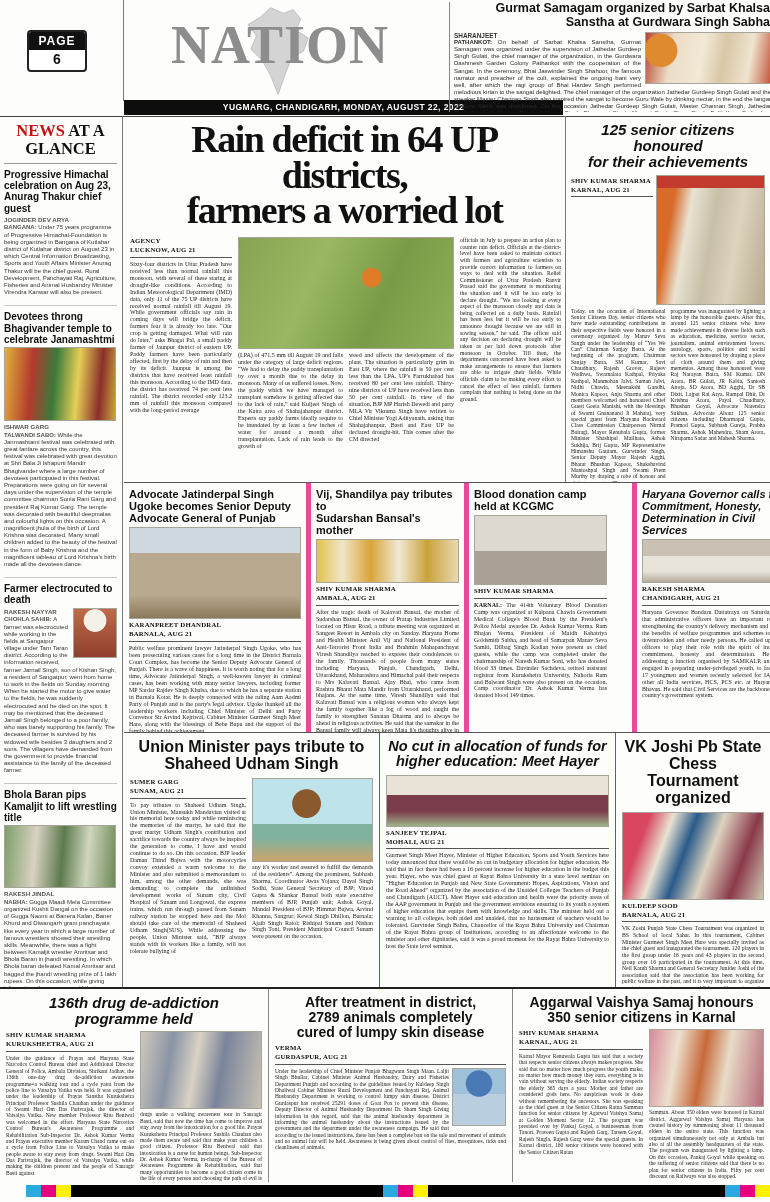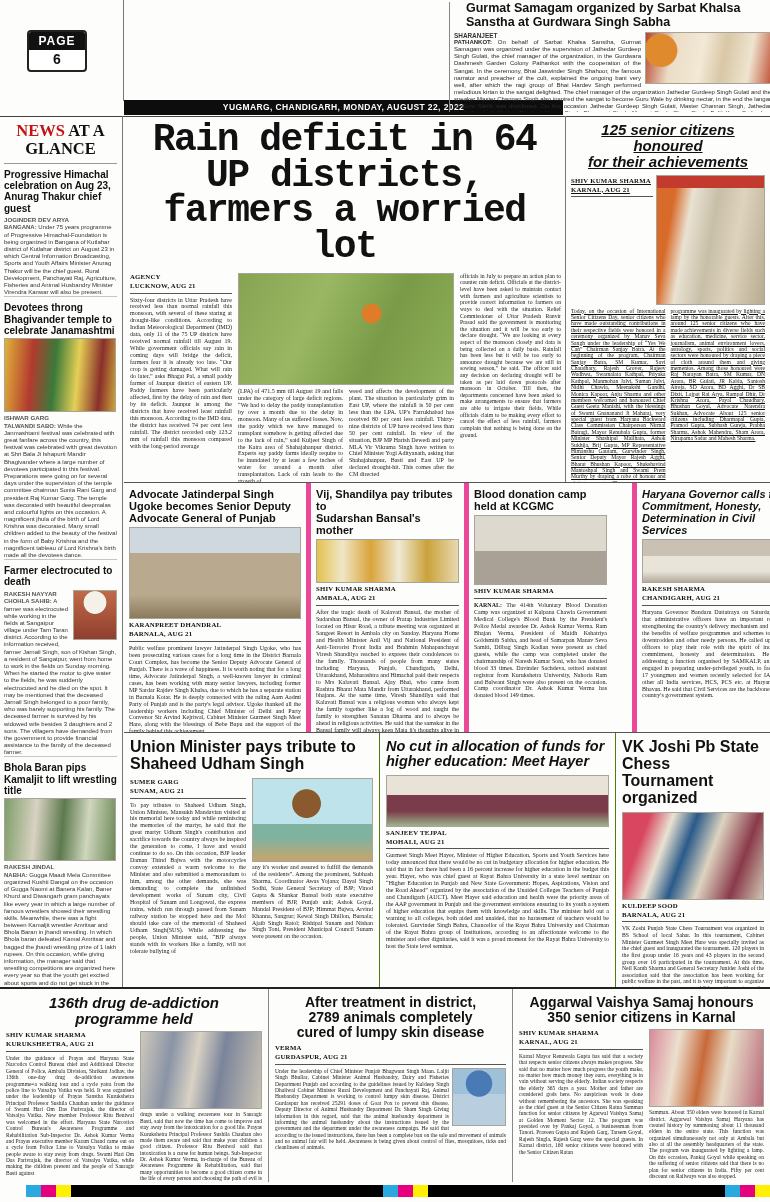--- a/index.html
+++ b/index.html
@@ -10,21 +10,21 @@
   .top-band{position:absolute;left:0;top:0;width:770px;height:116px;border-bottom:1px solid #444;}
   .top-divider{position:absolute;left:123px;top:0;width:1px;height:101px;background:#777;}
   .page-box{position:absolute;left:27px;top:30px;width:56px;border:2px solid #222;border-radius:4px;overflow:hidden;text-align:center;background:#fff;}
   .page-label{background:#111;color:#fff;font:bold 12px "Liberation Sans",sans-serif;padding:2px 0;letter-spacing:1px;}
   .page-num{font:bold 14px "Liberation Sans",sans-serif;color:#111;padding:1px 0 3px;}
   .nation-wrap{position:absolute;left:165px;top:4px;width:230px;height:94px;}
   .india-map{position:absolute;left:60px;top:0px;width:110px;height:94px;}
   .nation-title{position:absolute;left:0;top:14px;width:230px;text-align:center;font-family:"Liberation Serif",serif;font-weight:bold;font-size:54px;color:#8d8d8d;letter-spacing:1px;line-height:1;}
   .date-bar{position:absolute;left:124px;top:100px;width:439px;height:15px;background:#0d0d0d;color:#fff;font:bold 8.5px "Liberation Sans",sans-serif;text-align:center;line-height:15px;letter-spacing:.4px;}
   .top-article{position:absolute;left:449px;top:2px;width:317px;height:110px;border-left:1px solid #888;padding-left:4px;overflow:hidden;}
-  .top-article h2{margin:0 12px 2px;font:bold 12.5px "Liberation Sans",sans-serif;line-height:1.1;}
+  .top-article h2{margin:0 1px 2px;font:bold 12.5px "Liberation Sans",sans-serif;line-height:1.1;text-align:right;}
   .ta-by{font:bold 6.4px "Liberation Sans",sans-serif;color:#333;line-height:1.2;}
   .ta-body{font:6px "Liberation Sans",sans-serif;line-height:1.18;text-align:justify;color:#2a2a2a;margin:0;}
   .ta-lead{font-weight:bold;}
 
   
   .ph{border:1px solid #a9a49a;box-sizing:border-box;}
   .ph-gurmat{float:right;width:126px;height:52px;margin:0 0 2px 4px;background:radial-gradient(circle at 12% 35%,#e08a2e 0 14%,rgba(0,0,0,0) 15%),linear-gradient(100deg,#b8452e,#ecdcc6 22%,#f2e9d6 45%,#d9c7a6 62%,#eee4cf 82%,#c45b40);}
   .ph-janam{width:112px;height:74px;margin:2px 0;background:linear-gradient(95deg,#e0b23a,#b33a2e 25%,#3a7a3a 45%,#e5cf56 65%,#8a2f2a 85%,#caa43c);}
   .ph-farmer{float:right;width:44px;height:50px;margin:0 0 2px 3px;background:radial-gradient(circle at 50% 24%,#f4f1e8 0 26%,rgba(0,0,0,0) 28%),linear-gradient(180deg,#c06a48,#8f3f2e);}
   .ph-wrestle{width:112px;height:63px;margin:2px 0;background:linear-gradient(95deg,#7f9e6a,#d8d2c2 28%,#5d7a4e 52%,#cfd6bd 74%,#6d8a58);}
@@ -39,42 +39,42 @@
   .ph-chess{width:100%;height:88px;margin:2px 0;background:linear-gradient(110deg,#d8475f 0 16%,#e9e2d2 30%,#2a5a8a 44%,#ddd3c0 60%,#8a3a4a 80%,#cfc6b2);}
   .ph-drug{width:100%;height:78px;margin-bottom:2px;background:linear-gradient(100deg,#cfc9bd,#8a94a5 25%,#d9d2c4 45%,#7a849a 65%,#c9c2b4);}
   .ph-lumpy{float:right;width:54px;height:58px;margin:0 0 2px 3px;background:radial-gradient(circle at 50% 26%,#4a7ab5 0 26%,rgba(0,0,0,0) 28%),linear-gradient(180deg,#9ec0d8 0 45%,#b9cfe0 45%);}
   .ph-aggarwal{width:100%;height:78px;margin-bottom:2px;background:linear-gradient(100deg,#d88a9a,#ecdfce 24%,#c86a3a 46%,#e8dcc8 66%,#b86a7a);}
 
   
   .left-col{position:absolute;left:0;top:116px;width:123px;height:871px;border-right:1px solid #777;padding:0 5px 0 4px;box-sizing:border-box;overflow:hidden;}
   .glance-hdr{font-family:"Liberation Serif",serif;font-weight:bold;font-size:16.5px;text-align:center;padding:6px 0 4px;line-height:1.12;border-bottom:1px solid #999;}
   .glance-hdr .red{color:#c51212;}
   .glance-item{padding-top:3px;}
-  .glance-item + .glance-item{border-top:1px solid #c5c5c5;margin-top:0;}
+  .glance-item + .glance-item{border-top:1px solid #c5c5c5;margin-top:9px;}
   .g-hl{font:bold 10px "Liberation Sans",sans-serif;line-height:1.12;margin:2px 0;}
   .g-by{font:bold 6.2px "Liberation Sans",sans-serif;color:#555;line-height:1.25;}
   .g-body{font:6px "Liberation Sans",sans-serif;line-height:1.2;color:#333;text-align:left;margin:1px 0 0;}
   .g-lead{font-weight:bold;color:#555;}
 
   
   .main-area{position:absolute;left:124px;top:116px;width:646px;height:871px;}
   .lead-wrap{position:absolute;left:0;top:0;width:441px;height:366px;padding:4px 6px;box-sizing:border-box;overflow:hidden;}
-  .hl-main{font-family:Liberation Mono, monospace;font-weight:bold;font-size:38px;line-height:.94;letter-spacing:-1.5px;text-align:center;margin:2px 0 8px;white-space:pre-line;}
+  .hl-main{font-family:Liberation Serif, serif;font-weight:bold;font-size:38px;line-height:.94;letter-spacing:-1.5px;text-align:center;margin:2px 0 8px;white-space:pre-line;}
   .by{font:bold 6.8px "Liberation Serif",serif;letter-spacing:.2px;line-height:1.3;}
   .rule{border-top:1px solid #555;margin:2px 0 3px;}
   .body{font-family:"Liberation Serif",serif;font-size:6px;line-height:1.16;text-align:justify;margin:0;color:#1a1a1a;}
   .lead-cols{display:flex;gap:6px;}
   .l-col1{width:102px;flex:none;}
   .l-mid{width:216px;flex:none;}
   .l-mid-cols{display:flex;gap:6px;}
   .l-mid-cols p{flex:1;}
   .l-col4{width:101px;flex:none;}
   .l-col4 .body{font-size:5.7px;}
 
-  .senior-wrap{position:absolute;left:441px;top:0;width:205px;height:366px;border-left:1px solid #777;padding:4px 5px;box-sizing:border-box;overflow:hidden;text-decoration:underline;}
+  .senior-wrap{position:absolute;left:441px;top:0;width:205px;height:366px;border-left:1px solid #777;padding:4px 5px;box-sizing:border-box;overflow:hidden;}
   .hl-senior{font:bold italic 15px "Liberation Sans",sans-serif;text-align:center;white-space:pre-line;line-height:1.06;margin:2px 0 5px;}
   .senior-top{display:flex;gap:3px;align-items:flex-start;}
   .senior-top .bylines{width:82px;flex:none;padding-top:2px;}
   .senior-cols{display:flex;gap:5px;margin-top:3px;}
   .senior-cols p{flex:1;font-size:5.6px;line-height:1.14;}
 
   .mid-row{position:absolute;left:0;top:366px;width:646px;height:250px;border-top:1px solid #555;display:flex;}
   .mid-art{box-sizing:border-box;padding:4px 5px;overflow:hidden;}
   .mid-art + .mid-art{border-left:5px solid #ec4899;}
   .w-adv{width:182px;flex:none;}
@@ -83,21 +83,21 @@
   .w-gov{width:158px;flex:none;margin-left:20px;}
   .m-hl{font:bold 11px "Liberation Sans",sans-serif;white-space:pre-line;line-height:1.1;margin:1px 0 3px;}
   .m-hl.it{font-style:italic;}
 
   .row3{position:absolute;left:0;top:616px;width:646px;height:255px;border-top:1px solid #555;display:flex;}
   .r3-art{box-sizing:border-box;padding:4px 6px;overflow:hidden;}
   .r3-art + .r3-art{border-left:1px solid #4d7c0f;}
   .w-udham{width:255px;flex:none;}
   .w-hayer{width:236px;flex:none;}
   .w-chess{width:155px;flex:none;}
-  .hl-l{font:bold 16px "Liberation Sans",sans-serif;text-align:left;white-space:pre-line;line-height:1.06;margin:2px 0 5px;}
+  .hl-l{font:bold 16px "Liberation Sans",sans-serif;text-align:center;white-space:pre-line;line-height:1.06;margin:2px 0 5px;}
   .hl-l.it{font-style:italic;font-size:14.5px;}
   .udham-cols{display:flex;gap:6px;}
   .u-col1{width:116px;flex:none;}
   .u-right{flex:1;}
   .w-chess .body{font-size:5.7px;}
 
   
   .bottom-row{position:absolute;left:0;top:987px;width:770px;height:193px;border-top:2px solid #222;display:flex;}
   .b-art{box-sizing:border-box;padding:4px 6px;overflow:hidden;}
   .b-art + .b-art{border-left:1px solid #888;}
@@ -123,20 +123,26 @@
 <body>
 
 <div class="page">
 
   <header class="top-band">
     <div class="page-box">
       <div class="page-label">PAGE</div>
       <div class="page-num">6</div>
     </div>
     <div class="top-divider"></div>
+    <div class="nation-wrap">
+      <svg class="india-map" viewBox="0 0 80 100" preserveAspectRatio="xMidYMid meet">
+        <path d="M30,4 L44,10 L54,6 L62,16 L57,28 L70,36 L65,50 L52,58 L45,76 L38,96 L30,76 L21,60 L9,48 L15,34 L6,22 L19,14 Z" fill="#d4d4d4" stroke="#bdbdbd" stroke-width="1"></path>
+      </svg>
+      <div class="nation-title">NATION</div>
+    </div>
     <div class="date-bar">YUGMARG, CHANDIGARH, MONDAY, AUGUST 22, 2022</div>
 
     <article class="top-article">
       <h2>Gurmat Samagam organized by Sarbat Khalsa Sanstha at Gurdwara Singh Sabha</h2>
       <div class="ph ph-gurmat"></div>
       <div class="ta-by">SHARANJEET</div>
       <p class="ta-body"><span class="ta-lead">PATHANKOT:</span> <span>On behalf of Sarbat Khalsa Sanstha, Gurmat Samagam was organized under the supervision of Jathedar Gurdeep Singh Gulati, the chief manager of the organization, in the Gurdwara Dashmesh Garden Colony Pathankot with the cooperation of the Sangat. In the ceremony, Bhai Jaswinder Singh Shahoor, the famous narrator and preacher of the cult, explained the ongoing bani very well, after which the ragi group of Bhai Hardev Singh performed melodious kirtan to the sangat delighted. The chief manager of the organization Jathedar Gurdeep Singh Gulati and the speaker Master Channan Singh also inspired the sangat to become Guru Wale by drinking nectar, in the end the langar of Guru Sahib was distributed. On this occasion Jathedar Gurdeep Singh Gulati, Master Channan Singh, Jathedar Harjinder singh Khalsa, Principal Massa Singh, Bhagwant Singh, Mangat Singh, Sham Singh, Baljit Kaur, Sudarshan kaur, Mandip Kaur, Jathedar Kulwant Singh, Gursharan Singh, Advocate Jagdish Singh, Dr Balbir Singh, Sohan Singh, Davinder Singh Baba, Hamam Singh, Satnam Singh, Pritam Singh Dua, Thekedar Gurdail Singh etc.</span></p>
     </article>
   </header>
 

